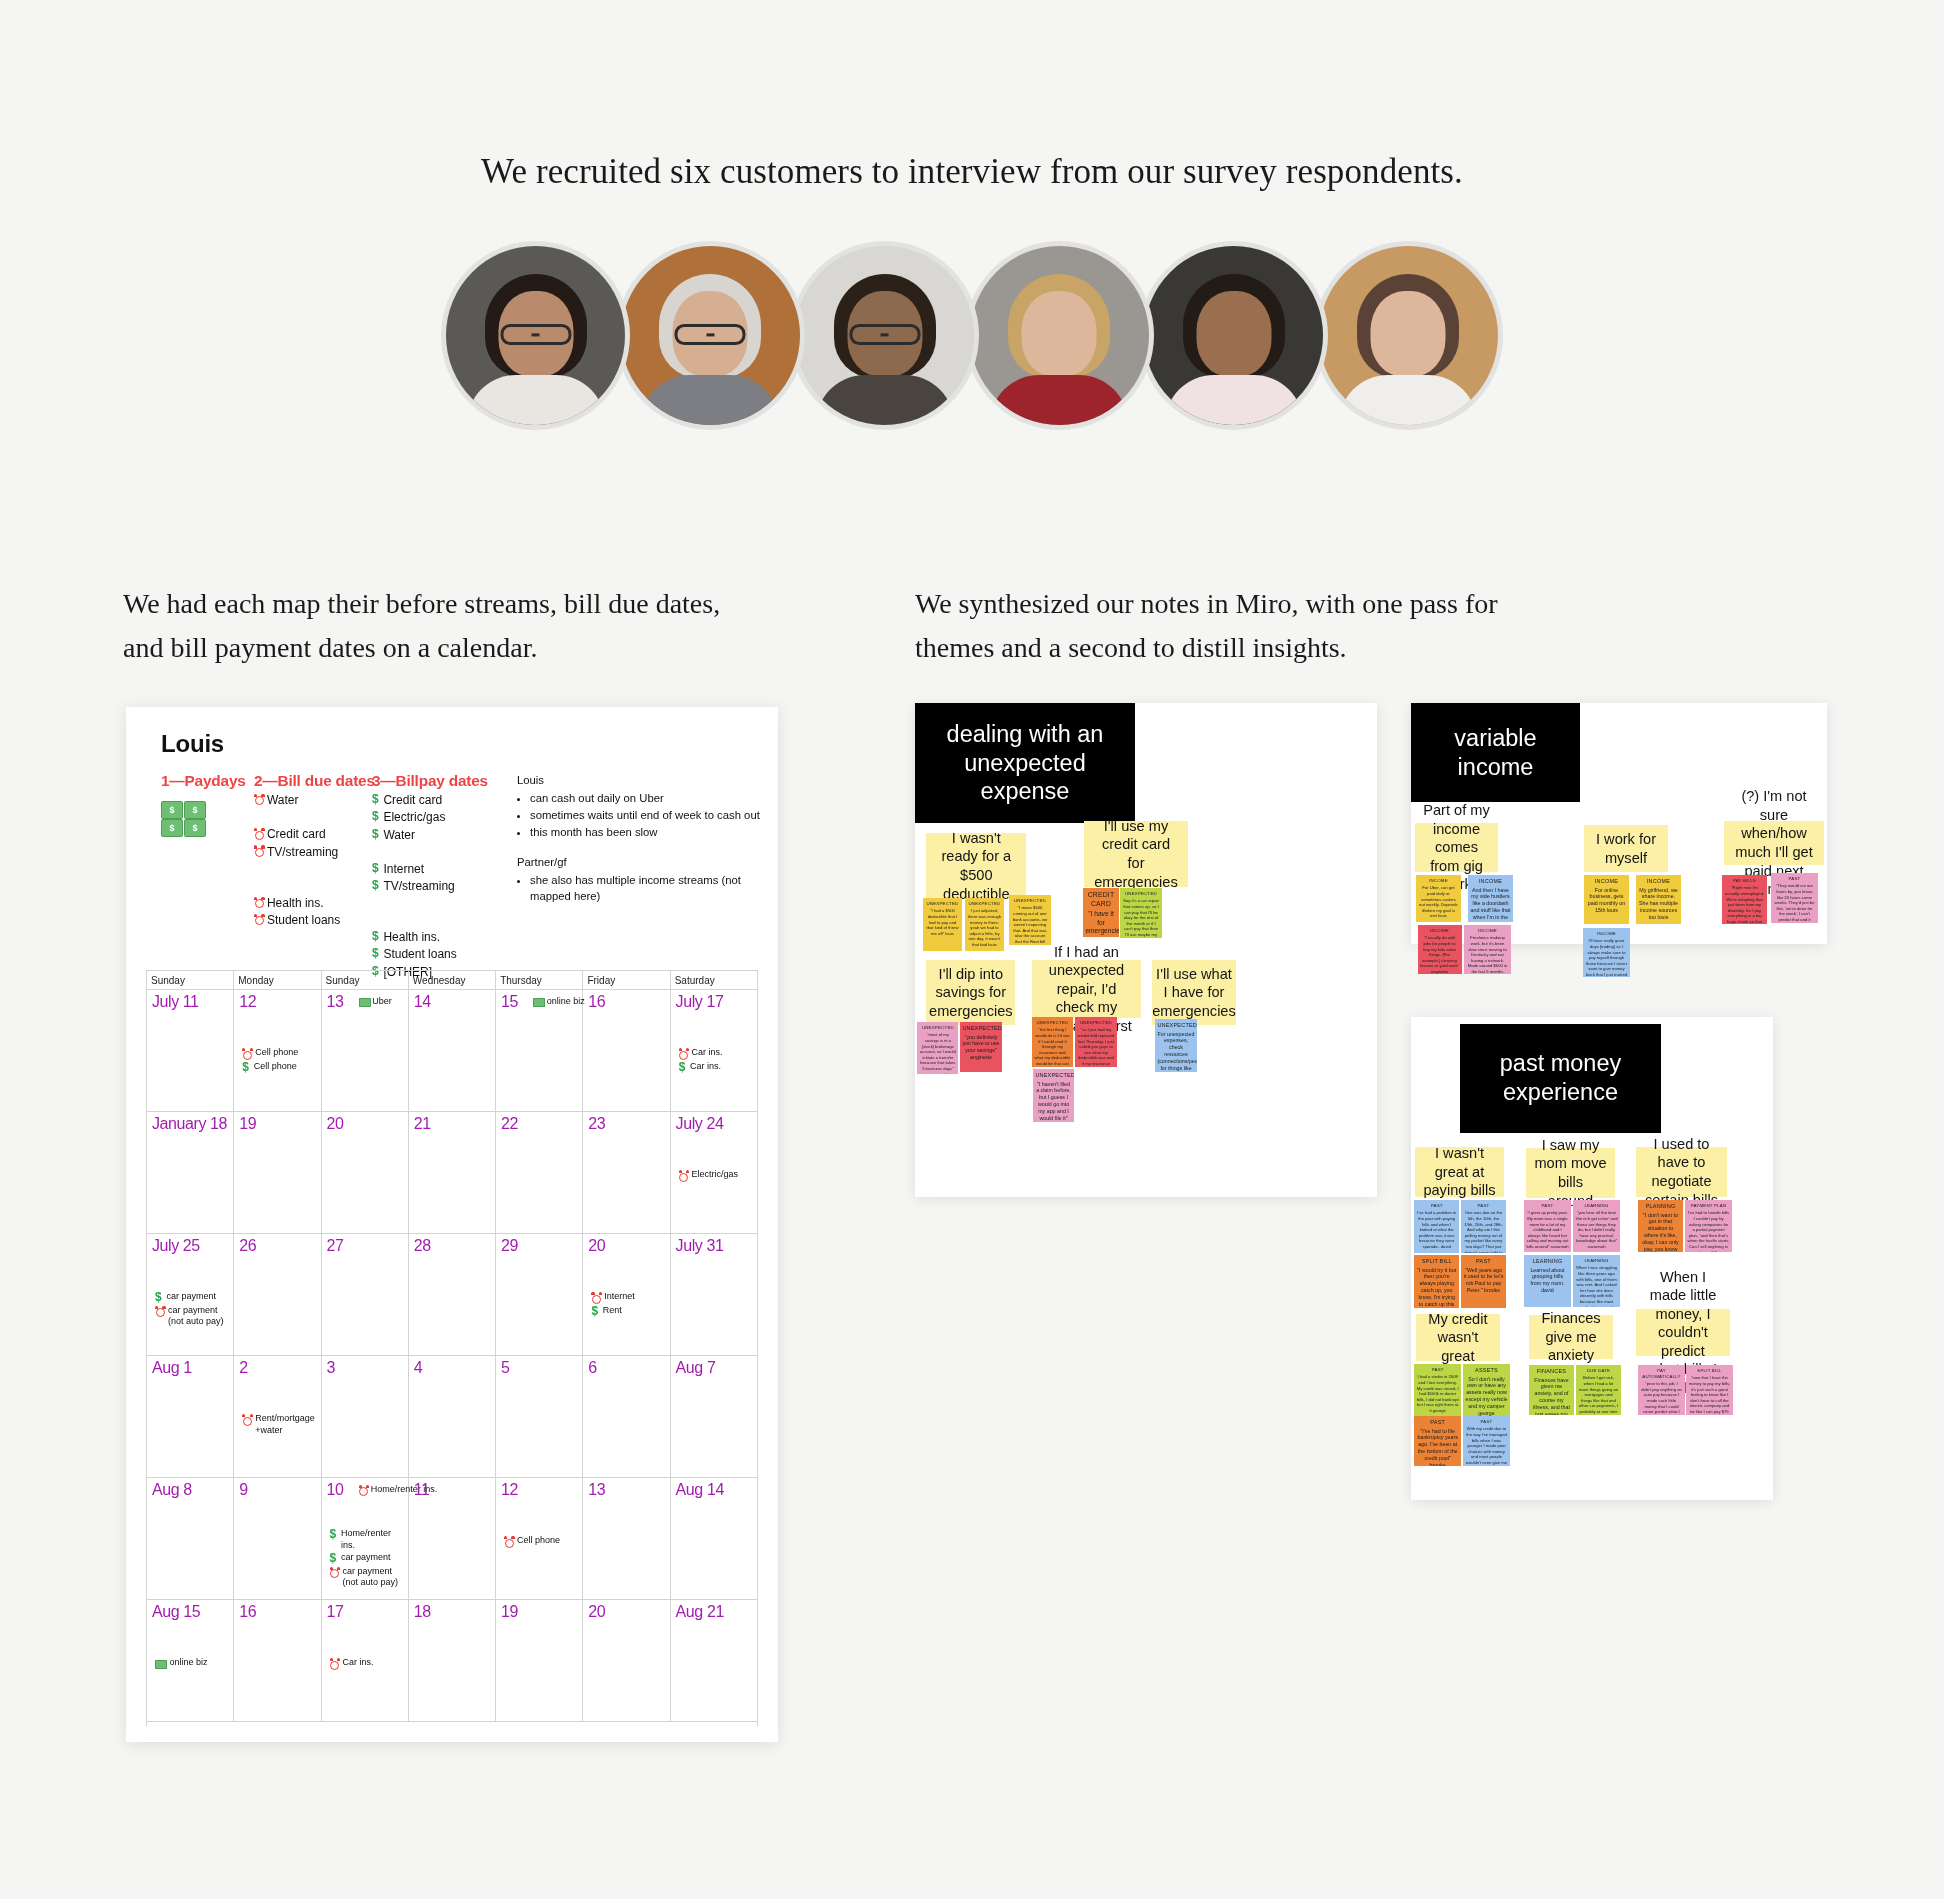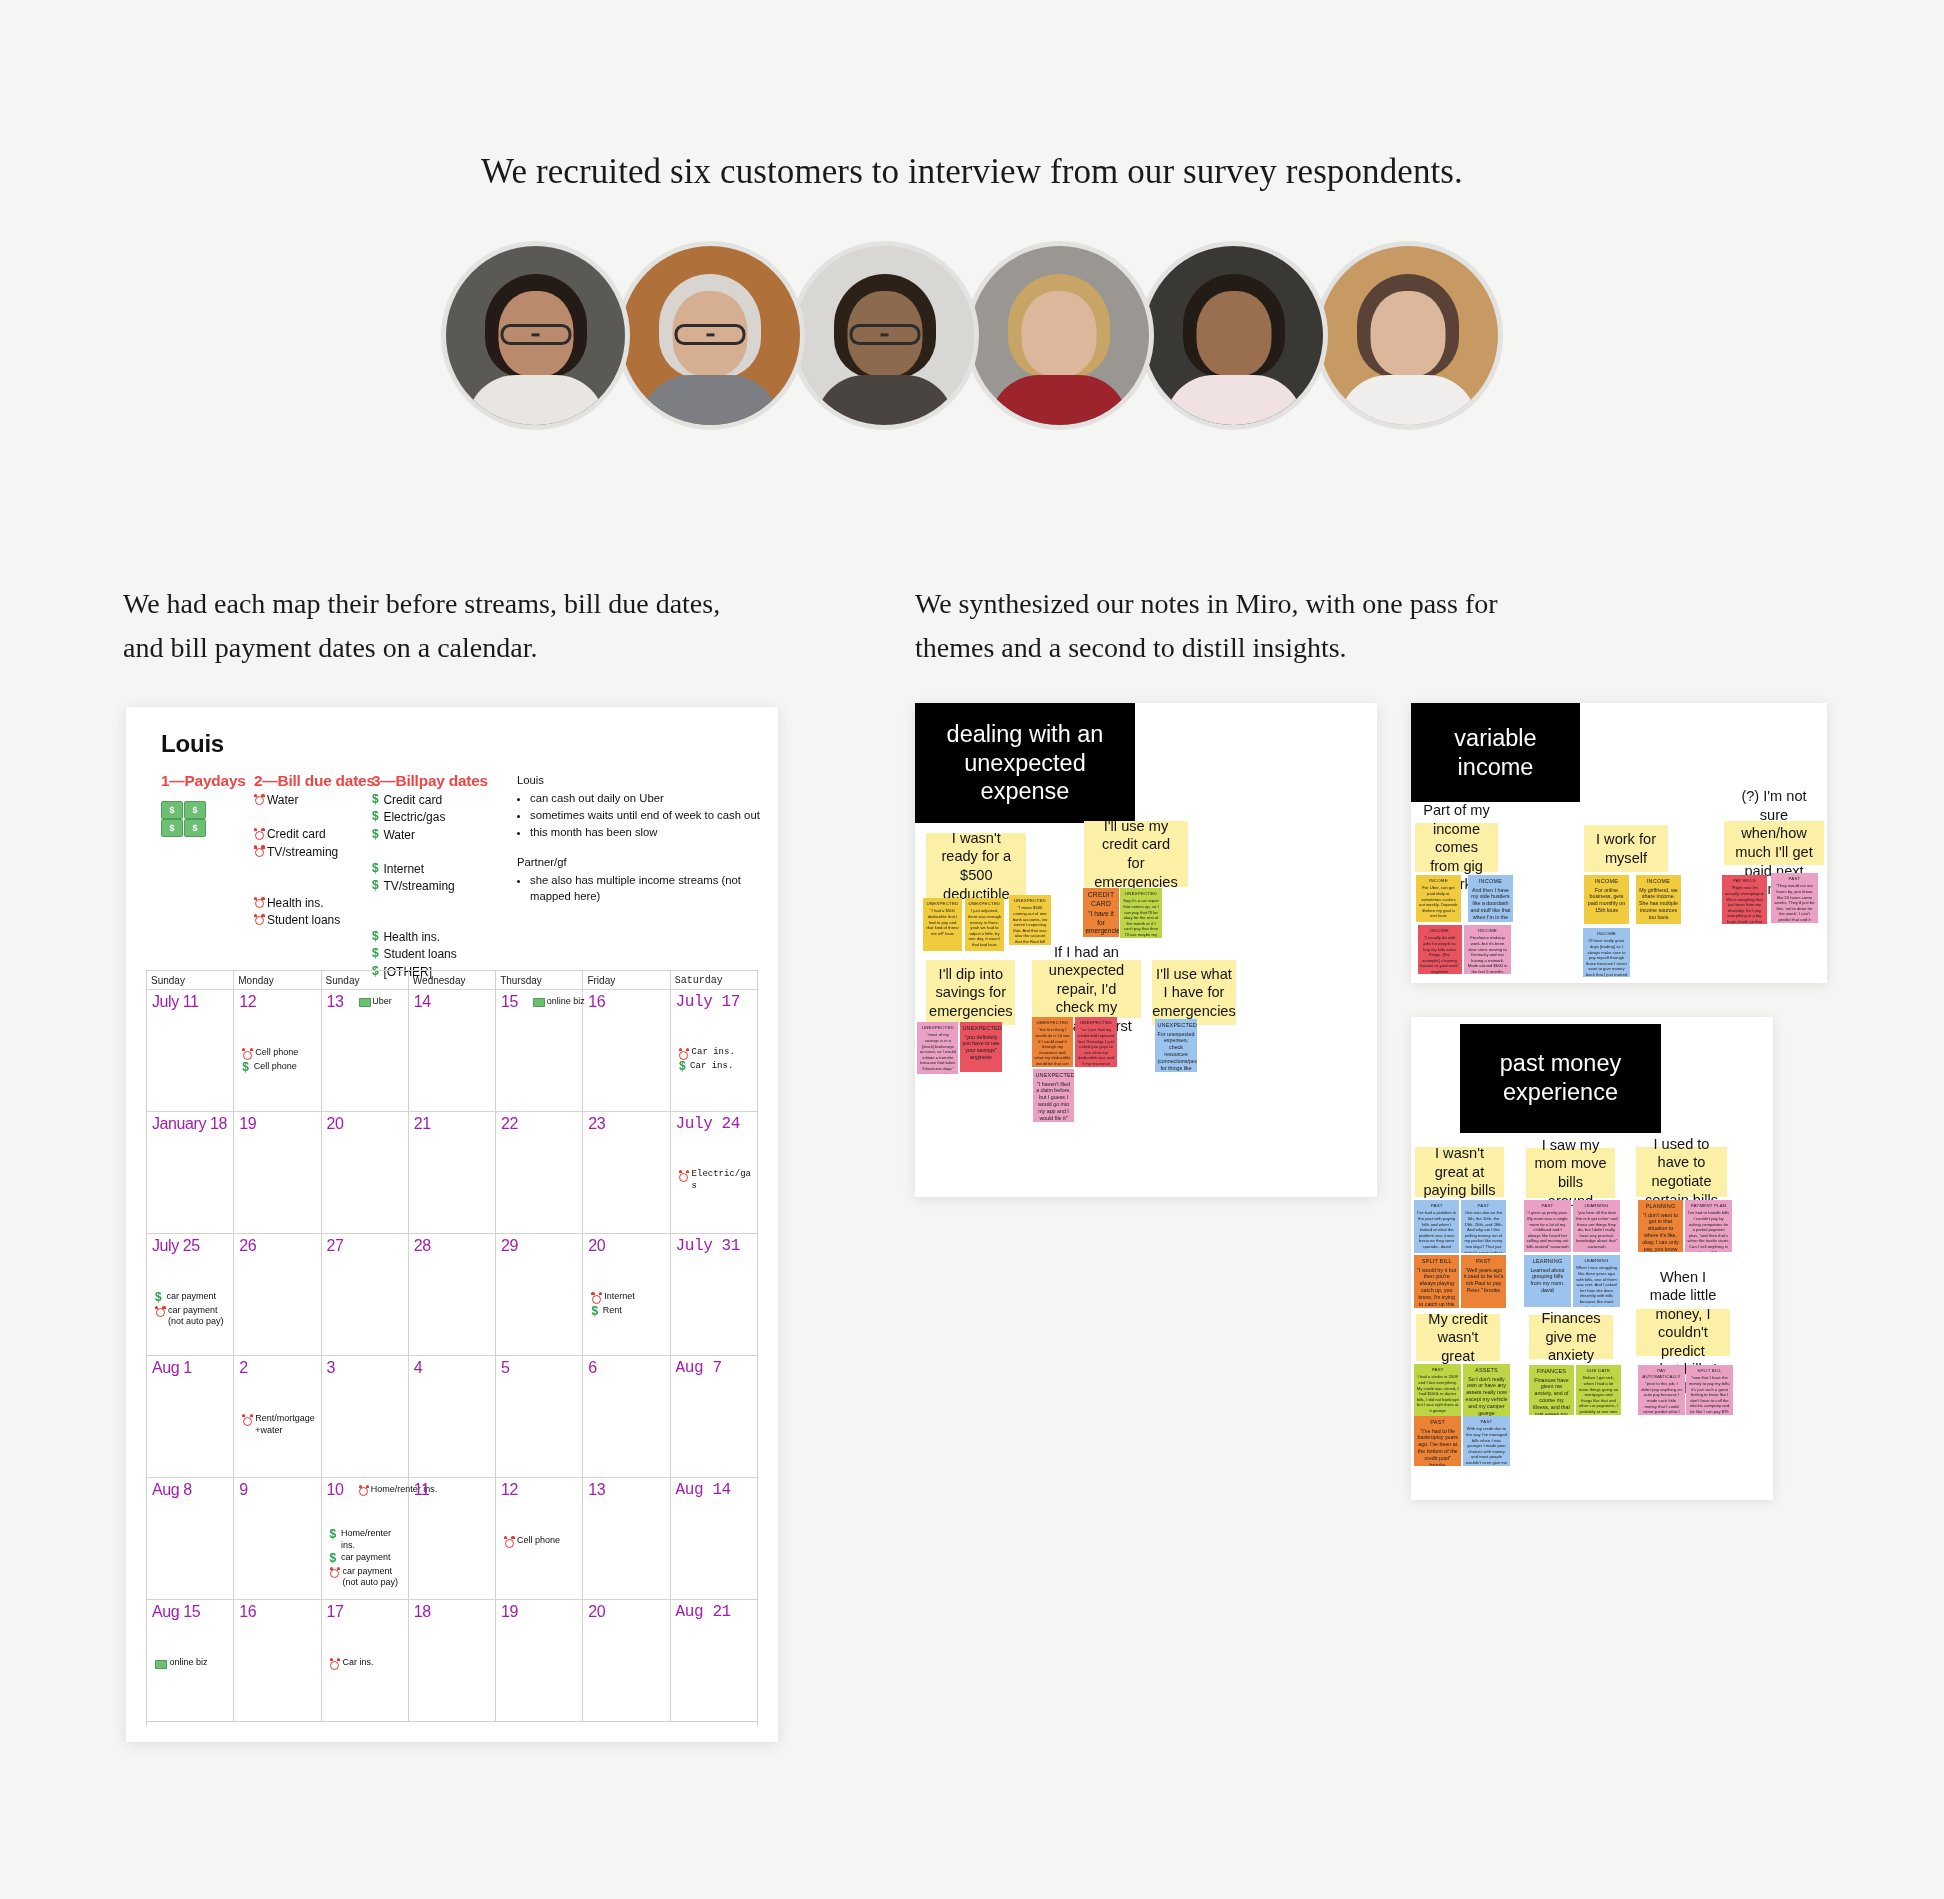--- a/index.html
+++ b/index.html
@@ -106,35 +106,35 @@
   .ico-alarm .ear{position:absolute;top:0;width:3.2px;height:3.2px;background:#e8392f;border-radius:50% 50% 0 0;}
   .ico-alarm .ear.l{left:0;} .ico-alarm .ear.r{right:0;}
   .ico-dollar{width:9px;color:#29a348;font-weight:bold;font-size:12px;line-height:1;}
   .ico-cash{width:12px;height:9px;margin-top:2.4px;background:#6dbf73;border:0.8px solid #4f9e57;border-radius:0.8px;}
 
   
   .grid{position:absolute;left:20px;top:263px;right:20px;bottom:16px;border:0.8px solid #d3d3d3;border-bottom:none;}
   .grow{display:flex;border-bottom:0.8px solid #d3d3d3;}
   .grow.head{height:19.4px;}
   .gcell{flex:1 1 0;border-right:0.8px solid #d3d3d3;position:relative;padding:2.4px 3.2px;min-width:0;}
-  .gcell:last-child{border-right:none;font-family:Liberation Mono, monospace;}
+  .gcell:last-child{border-right:none;}
   .grow.head .gcell{font-size:10px;color:#222;padding-top:4px;padding-left:4px;}
   .grow.week{height:122px;}
   .daynum{font-size:16px;color:#a21caf;letter-spacing:-0.4px;line-height:1;position:absolute;left:4.9px;top:4px;}
   .inline-ev{position:absolute;top:5.7px;left:37px;font-size:9px;color:#111;display:flex;align-items:flex-start;gap:1.6px;white-space:nowrap;}
   .ev-list{position:absolute;left:8px;right:3.2px;}
   .ev{font-size:9px;color:#111;display:flex;align-items:flex-start;gap:2.4px;line-height:1.25;margin-bottom:1.6px;}
   .ev .txt{word-break:break-word;}
 
   
   .miro{
     position:absolute;background:#fff;box-shadow:0 2.4px 13px rgba(0,0,0,.10);
   }
   .miro-a{left:915px;top:703px;width:462px;height:494px;}
-  .miro-b{left:1411px;top:703px;width:416px;height:280px;}
+  .miro-b{left:1411px;top:703px;width:416px;height:241px;}
   .miro-c{left:1411px;top:1017px;width:362px;height:483px;}
   .board-title{
     position:absolute;background:#000;color:#fff;
     font-size:23.5px;line-height:1.22;text-align:center;
     display:flex;align-items:center;justify-content:center;padding:8px 11.3px;
   }
   .miro-a .board-title{left:0;top:0;width:220px;height:120px;}
   .miro-b .board-title{left:0;top:0;width:169px;height:99px;}
   .miro-c .board-title{left:49px;top:6.5px;width:201px;height:109px;}
   .ins{

